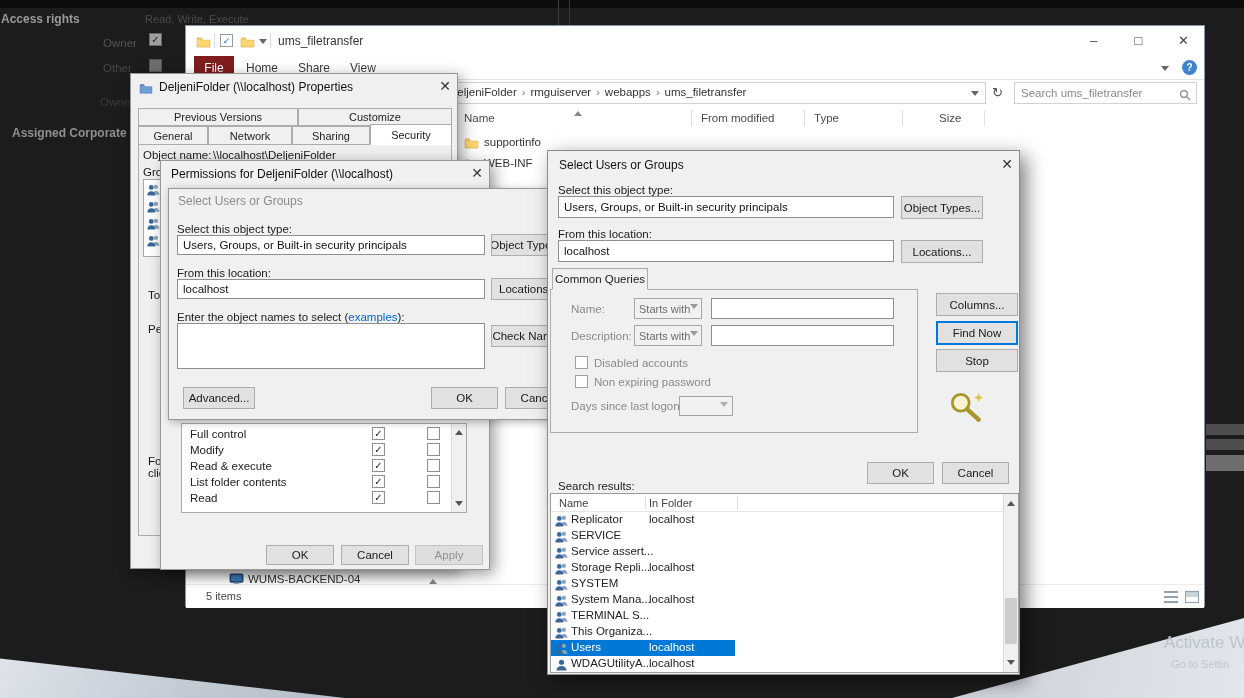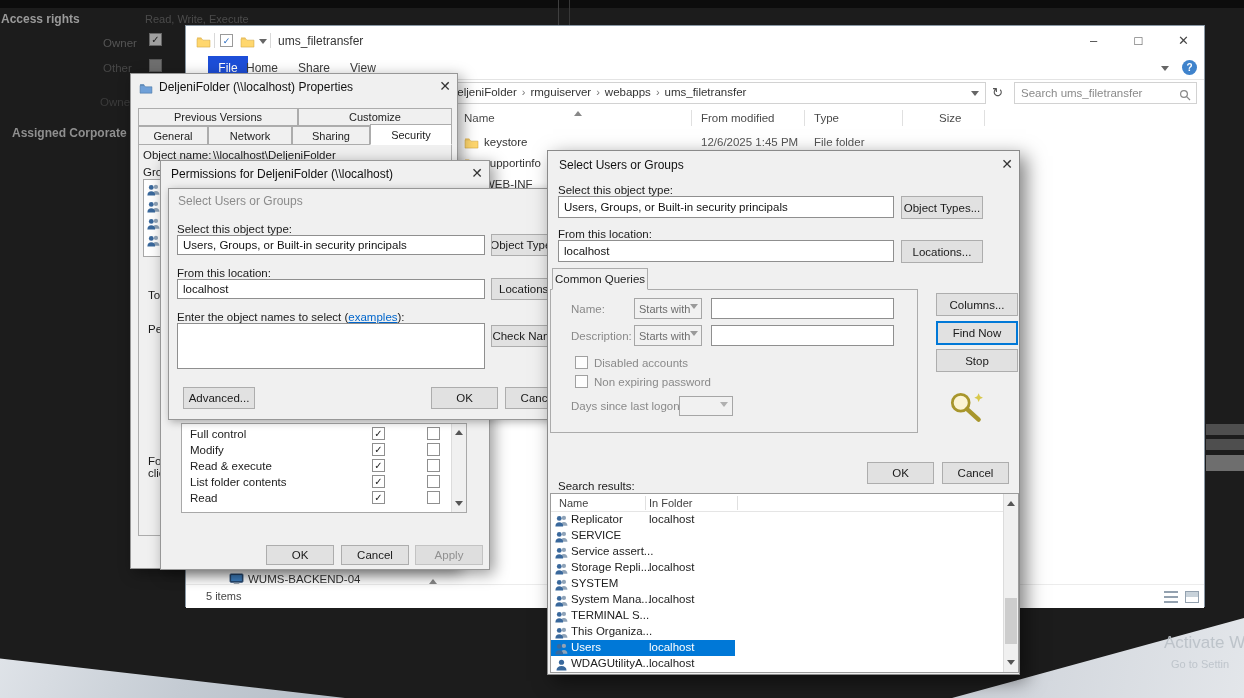--- a/index.html
+++ b/index.html
@@ -104,21 +104,21 @@
           </svg></span>
       <span class="abs tri-d" style="left:73px;top:13px"></span>
       <span class="abs" style="left:84px;top:7px;width:1px;height:15px;background:#d9d9d9"></span>
       <span class="abs txt" style="left:92px;top:8px;font-size:12px;color:#333">ums_filetransfer</span>
       <span class="wbtn" style="left:885px">–</span>
       <span class="wbtn" style="left:930px">□</span>
       <span class="wbtn" style="left:975px">✕</span>
     </div>
 
     <div class="abs" style="left:0;top:30px;width:100%;height:24px;background:#fff;border-bottom:1px solid #e4e4e4">
-      <span class="menu-item" style="left:22px;width:40px;background:#1d4ed8;color:#fff;justify-content:center">File</span>
+      <span class="menu-item" style="left:8px;width:40px;background:#7f1d1d;color:#fff;justify-content:center">File</span>
       <span class="menu-item" style="left:56px">Home</span>
       <span class="menu-item" style="left:108px">Share</span>
       <span class="menu-item" style="left:160px">View</span>
       <span class="abs tri-d" style="left:975px;top:10px"></span>
       <span class="abs" style="left:996px;top:4px;width:15px;height:15px;border-radius:50%;background:#3f83cc;color:#fff;font-size:10px;font-weight:bold;display:flex;align-items:center;justify-content:center">?</span>
     </div>
 
     <div class="abs" style="left:0;top:54px;width:100%;height:26px;background:#fff">
       <div class="abs" style="left:60px;top:2px;width:740px;height:22px;background:#fff;border:1px solid #d2d2d2">
         <span id="breadcrumb" class="abs" style="left:202px;top:3px;display:flex;align-items:center">
@@ -153,29 +153,20 @@
       <span class="hdr-sep" style="left:716px;top:4px"></span>
       <span class="hdr-sep" style="left:798px;top:4px"></span>
     </div>
 
     <div id="file-list" class="abs" style="left:0;top:106px;width:100%">
         <div class="file-row">
           <span class="fic"><svg viewBox="0 0 16 13" width="15" height="12">
               <path d="M1 3 6 3 7.4 4.5 15 4.5 15 12 1 12Z" fill="#ffd76e" stroke="#cfa43c" stroke-width="0.6"></path>
               <path d="M1 3 1 1.6 5.4 1.6 6.6 3Z" fill="#e9ba4f"></path>
             </svg></span>
-          <span class="fname">keystore</span>
-          <span class="fdate">12/6/2025 1:45 PM</span>
-          <span class="ftype">File folder</span>
-        </div>
-        <div class="file-row">
-          <span class="fic"><svg viewBox="0 0 16 13" width="15" height="12">
-              <path d="M1 3 6 3 7.4 4.5 15 4.5 15 12 1 12Z" fill="#ffd76e" stroke="#cfa43c" stroke-width="0.6"></path>
-              <path d="M1 3 1 1.6 5.4 1.6 6.6 3Z" fill="#e9ba4f"></path>
-            </svg></span>
           <span class="fname">supportinfo</span>
           <span class="fdate"></span>
           <span class="ftype"></span>
         </div>
         <div class="file-row">
           <span class="fic"><svg viewBox="0 0 16 13" width="15" height="12">
               <path d="M1 3 6 3 7.4 4.5 15 4.5 15 12 1 12Z" fill="#ffd76e" stroke="#cfa43c" stroke-width="0.6"></path>
               <path d="M1 3 1 1.6 5.4 1.6 6.6 3Z" fill="#e9ba4f"></path>
             </svg></span>
           <span class="fname">WEB-INF</span>
@@ -307,21 +298,21 @@
   </div>
 
   <div class="dlg" style="left:168px;top:188px;width:400px;height:232px;overflow:hidden;box-shadow:2px 2px 8px rgba(0,0,0,.3)">
     <span class="dtitle" style="left:9px;top:5px;color:#8b8b8b">Select Users or Groups</span>
     <span class="lbl" style="left:8px;top:34px">Select this object type:</span>
     <div class="field" style="left:8px;top:46px;width:308px;height:20px">Users, Groups, or Built-in security principals</div>
     <span class="btn" style="left:322px;top:45px;width:75px;height:22px">Object Types...</span>
     <span class="lbl" style="left:8px;top:78px">From this location:</span>
     <div class="field" style="left:8px;top:90px;width:308px;height:20px">localhost</div>
     <span class="btn" style="left:322px;top:89px;width:75px;height:22px">Locations...</span>
-    <span class="lbl" style="left:8px;top:122px"><span>Enter the object names to select (</span><span style="color:#0066cc;text-decoration:underline">examples</span><span>):</span></span>
+    <span class="lbl" style="left:8px;top:122px"><span>Enter the object names to select (</span><span style="color:#0066cc;">examples</span><span>):</span></span>
     <div class="field" style="left:8px;top:134px;width:308px;height:46px"></div>
     <span class="btn" style="left:322px;top:136px;width:75px;height:22px">Check Names</span>
     <span class="btn" style="left:14px;top:198px;width:72px;height:22px">Advanced...</span>
     <span class="btn" style="left:262px;top:198px;width:67px;height:22px">OK</span>
     <span class="btn" style="left:336px;top:198px;width:67px;height:22px">Cancel</span>
   </div>
 
   <div class="dlg" style="left:547px;top:150px;width:473px;height:525px;border-color:#8a8a8a;box-shadow:6px 6px 18px rgba(0,0,0,.5)">
     <span class="dtitle" style="left:11px;top:7px">Select Users or Groups</span>
     <span class="xbtn" style="left:445px;top:0;width:28px;height:26px">✕</span>

